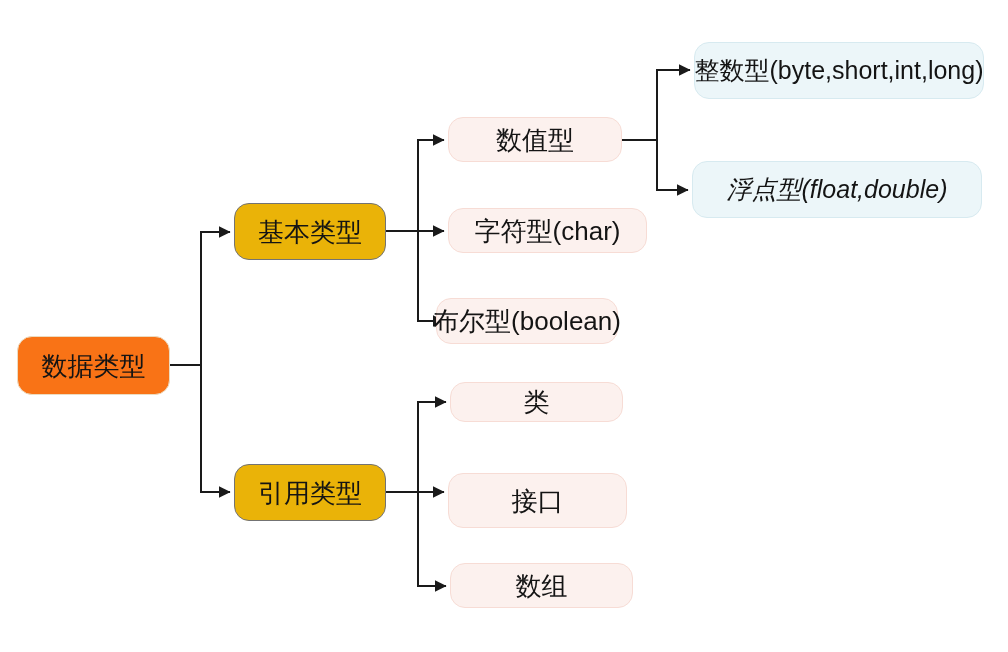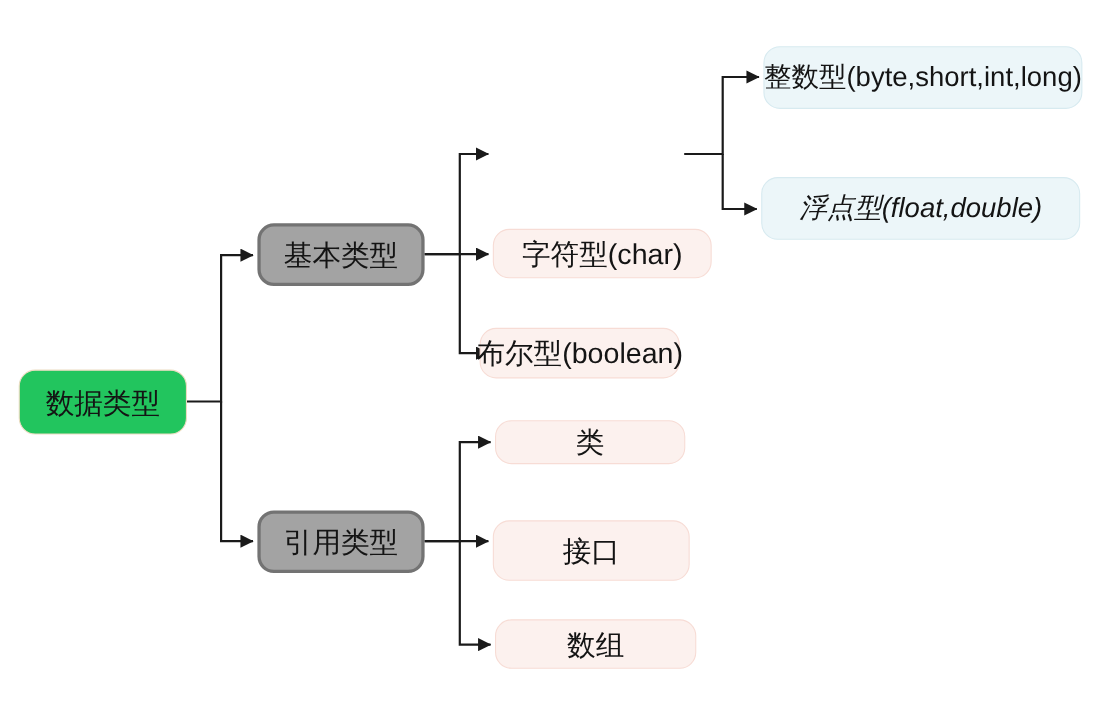--- a/index.html
+++ b/index.html
@@ -30,22 +30,22 @@
     justify-content: center;
     box-sizing: border-box;
     font-size: 26px;
     color: #141414;
     white-space: nowrap;
     text-align: center;
     line-height: 1;
     border-radius: 15px;
   }
   
-  .style-root  { background: #22c55e; border: 1px solid #ecdcc1; }
-  .style-group { background: #a3a3a3; border: 3px solid #737373; }
+  .style-root  { background: #f97316; border: 1px solid #ecdcc1; }
+  .style-group { background: #eab308; border: 1px solid #737373; }
   .style-leaf  { background: #fcf1ee; border: 1px solid #f7dcd5; }
   .style-blue  { background: #ecf6f9; border: 1px solid #d7eaf0; }
   
   .n-root      { left: 17px;  top: 336px; width: 153px; height: 59px; }
   .n-basic     { left: 234px; top: 203px; width: 152px; height: 57px; }
   .n-reference { left: 234px; top: 464px; width: 152px; height: 57px; text-align: center; }
   .n-numeric   { left: 448px; top: 117px; width: 174px; height: 45px; }
   .n-char      { left: 448px; top: 208px; width: 199px; height: 45px; text-align: center; }
   .n-boolean   { left: 436px; top: 298px; width: 182px; height: 46px; }
   .n-class     { left: 450px; top: 382px; width: 173px; height: 40px; }
@@ -82,20 +82,21 @@
       <path d="M418,492 L418,586 L446,586" marker-end="url(#arrow)"></path>
     </g>
   </svg>
 
   <div class="node style-root n-root">数据类型</div>
 
   <div class="node style-group n-basic">基本类型</div>
 
   <div class="node style-group n-reference">引用类型</div>
 
+  <div class="node style-leaf n-numeric">数值型</div>
 
   <div class="node style-leaf n-char">字符型(char)</div>
 
   <div class="node style-leaf n-boolean">布尔型(boolean)</div>
 
   <div class="node style-leaf n-class">类</div>
 
   <div class="node style-leaf n-interface">接口</div>
 
   <div class="node style-leaf n-array">数组</div>

